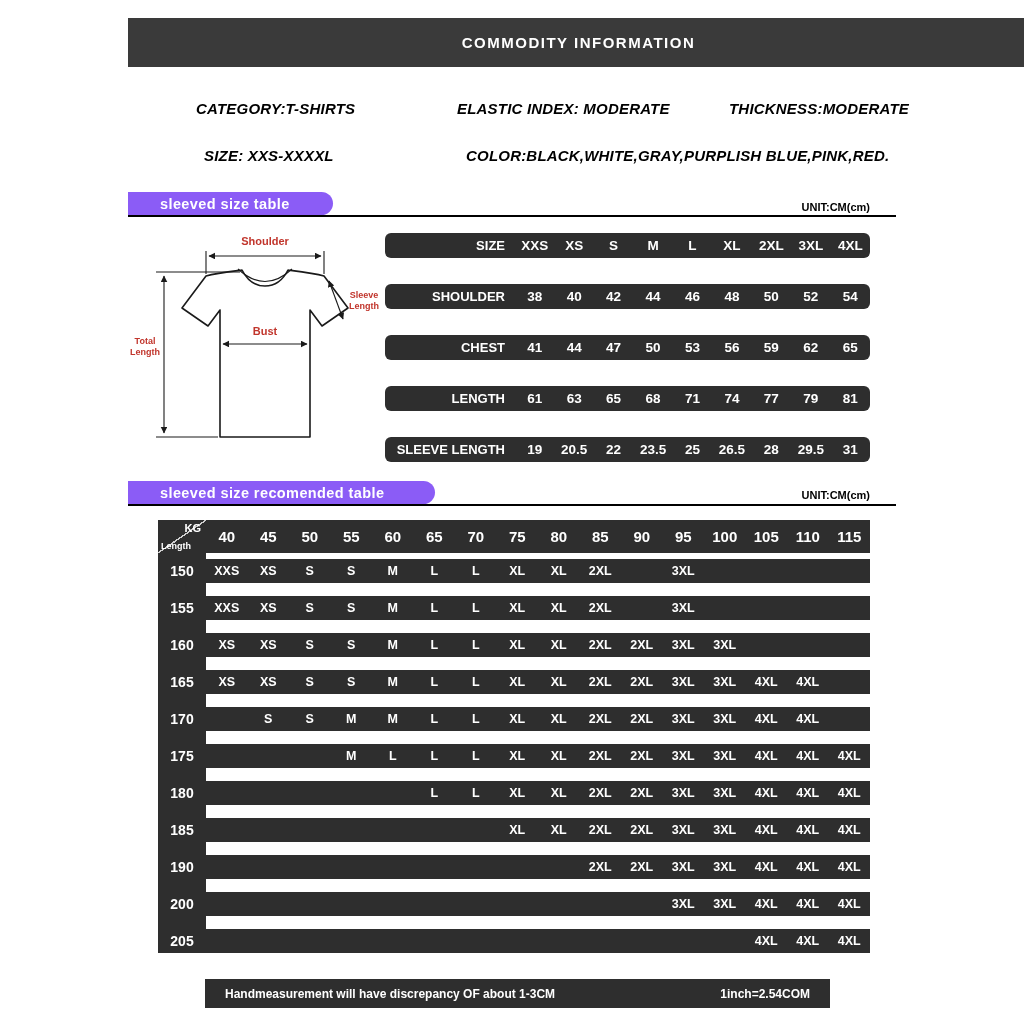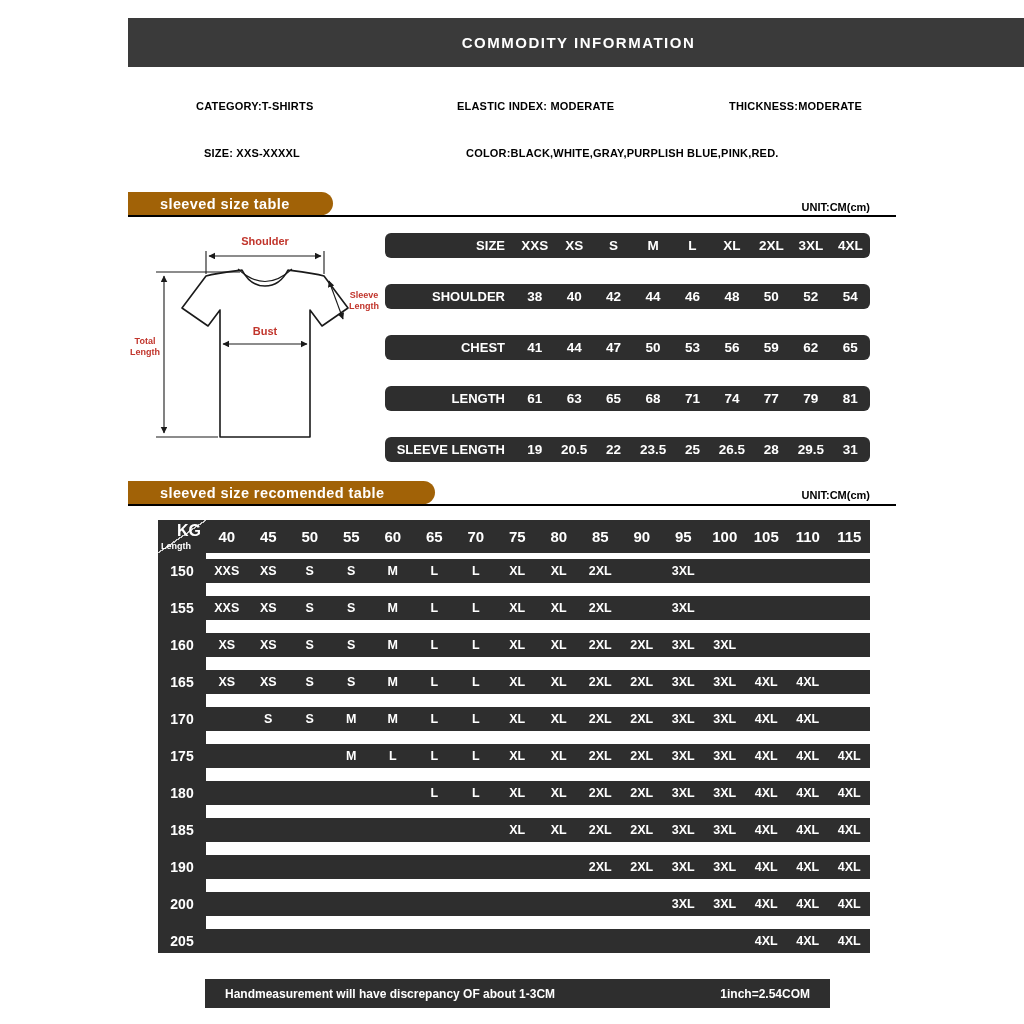--- a/index.html
+++ b/index.html
@@ -5,29 +5,29 @@
   html,body{margin:0;padding:0;background:#ffffff;}
   .page{position:relative;width:1024px;height:1024px;background:#ffffff;overflow:hidden;
         font-family:"Liberation Sans",sans-serif;color:#000;}
 
   
   .header-bar{position:absolute;left:128px;top:18px;width:901px;height:49px;background:#3a3a3a;
               display:flex;align-items:center;justify-content:center;}
   .header-bar span{color:#fff;font-weight:bold;font-size:15px;letter-spacing:1.5px;}
 
   
-  .info{position:absolute;font-weight:bold;font-size:11px;letter-spacing:.2px;white-space:nowrap;}
+  .info{position:absolute;font-weight:bold;font-size:15px;letter-spacing:.2px;white-space:nowrap;font-style:italic;}
   .i-category{left:196px;top:100px;}
   .i-elastic{left:457px;top:100px;}
   .i-thickness{left:729px;top:100px;}
   .i-size{left:204px;top:147px;}
   .i-color{left:466px;top:147px;}
 
   
-  .pill{position:absolute;height:23px;background:#a16207;border-radius:0 12px 12px 0;
+  .pill{position:absolute;height:23px;background:#8b5cf6;border-radius:0 12px 12px 0;
         display:flex;align-items:center;padding-left:32px;box-sizing:border-box;}
   .pill span{color:#fff;font-weight:bold;font-size:14.5px;letter-spacing:.4px;}
   .pill1{left:128px;top:192px;width:205px;}
   .pill2{left:128px;top:481px;width:307px;}
   .rule{position:absolute;left:128px;width:768px;height:2px;background:#000;}
   .rule1{top:215px;}
   .rule2{top:504px;}
   .unit{position:absolute;right:154px;font-weight:bold;font-size:11px;}
   .unit1{top:201px;}
   .unit2{top:489px;}
@@ -48,21 +48,21 @@
             align-items:center;margin-bottom:26px;color:#fff;border-radius:6px;}
   .size-row .lbl{text-align:right;padding-right:10px;font-weight:bold;font-size:13px;white-space:nowrap;}
   .size-row .val{text-align:center;font-weight:bold;font-size:13.5px;}
 
   
   .rec-table{position:absolute;left:158px;top:520px;width:712px;}
   .rec-header{display:flex;height:33px;background:#2e2e2e;color:#fff;}
   .corner{width:48px;position:relative;flex:0 0 48px;}
   .corner::after{content:"";position:absolute;inset:0;
       background:linear-gradient(to bottom right,transparent calc(50% - .7px),#cfcfcf calc(50% - .7px),#cfcfcf calc(50% + .7px),transparent calc(50% + .7px));}
-  .corner .kg{position:absolute;top:2px;right:5px;font-size:16px;font-weight:bold;z-index:1;}
+  .corner .kg{position:absolute;top:2px;right:5px;font-size:11px;font-weight:bold;z-index:1;}
   .corner .hgt{position:absolute;bottom:2px;left:3px;font-size:9px;font-weight:bold;z-index:1;}
   .weights{flex:1;display:grid;grid-template-columns:repeat(16,1fr);align-items:center;}
   .weights span{text-align:center;font-weight:bold;font-size:15px;}
   .rec-body{position:relative;margin-top:6px;}
   .left-strip{position:absolute;left:0;top:-6px;bottom:0;width:48px;background:#2e2e2e;}
   .rec-row{display:flex;height:24px;margin-bottom:13px;position:relative;}
   .rec-row:last-child{margin-bottom:0;}
   .rec-row .h{width:48px;flex:0 0 48px;background:#2e2e2e;color:#fff;font-weight:bold;font-size:14px;
               display:flex;align-items:center;justify-content:center;}
   .rec-row .bar{flex:1;background:#2e2e2e;display:grid;grid-template-columns:repeat(16,1fr);

